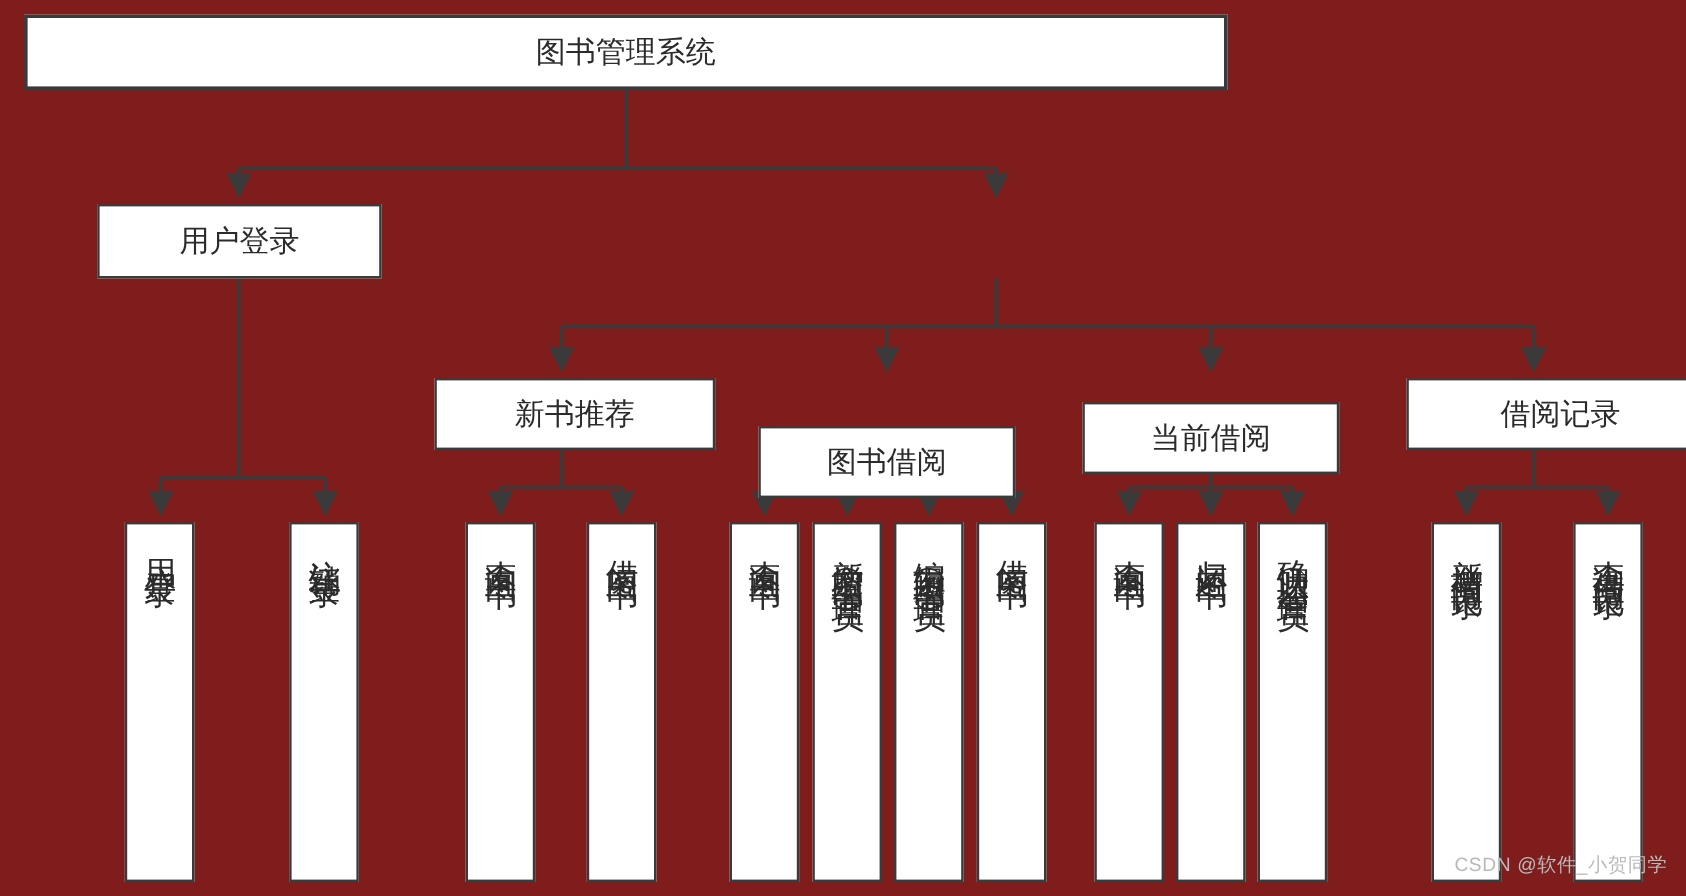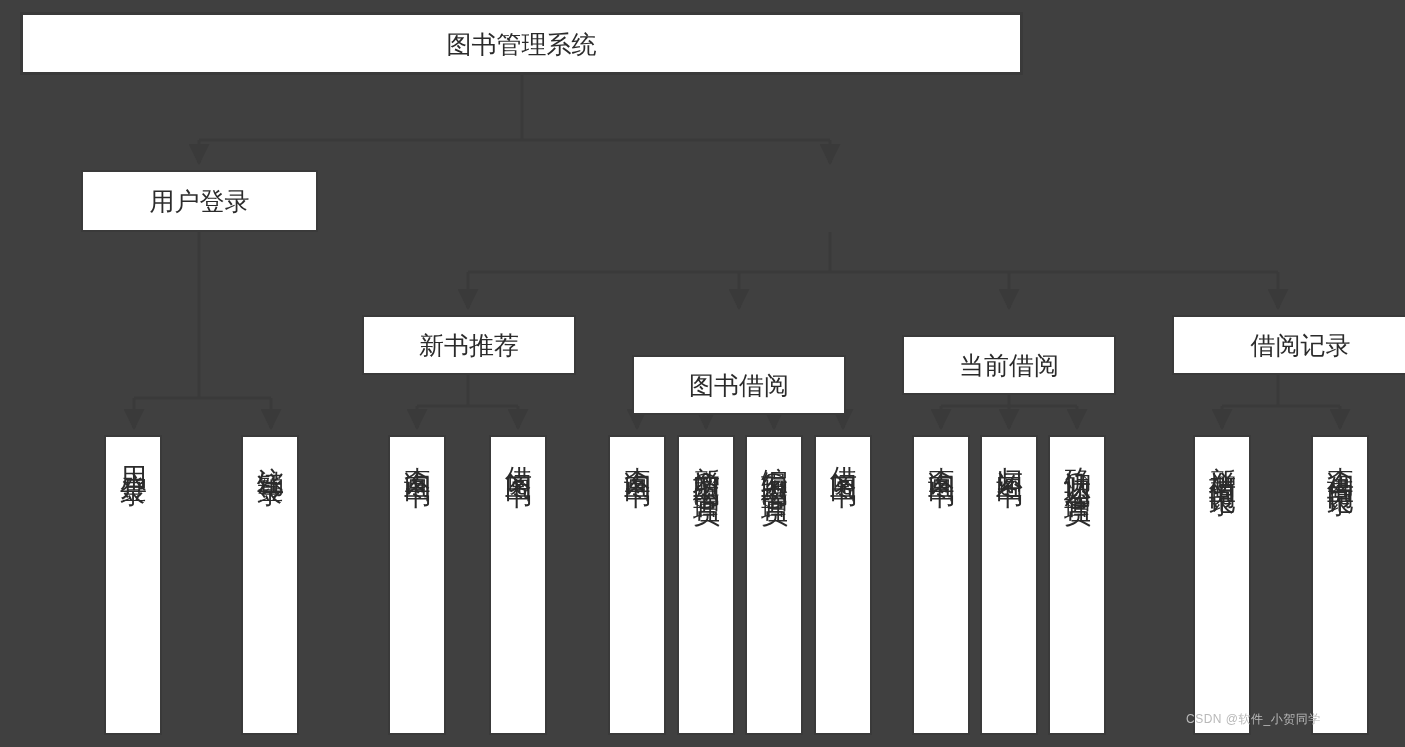--- a/index.html
+++ b/index.html
@@ -8,21 +8,21 @@
     padding: 0;
     background: #ffffff;
   }
   body {
     font-family: "Liberation Sans", "DejaVu Sans", sans-serif;
   }
   #canvas {
     position: relative;
     width: 1405px;
     height: 747px;
-    background: #404040;
+    background: #7f1d1d;
     overflow: hidden;
   }
   #edges {
     position: absolute;
     left: 0;
     top: 0;
     width: 1405px;
     height: 747px;
     pointer-events: none;
   }
@@ -68,23 +68,23 @@
     height: 100%;
     display: flex;
     align-items: center;
     justify-content: flex-start;
   }
   .node.vert.tall .node-label {
     align-items: flex-start;
   }
   #watermark {
     position: absolute;
-    left: 1186px;
+    left: 1212px;
     top: 711px;
-    font-size: 12px;
+    font-size: 16px;
     color: #b9b9b9;
     white-space: nowrap;
     letter-spacing: 0.5px;
   }
 </style>
 </head>
 <body>
 
 <div id="canvas">
 
@@ -139,21 +139,21 @@
   </svg>
 
   <div class="node root horiz" style="left:20px; top:12px; width:1003px; height:63px;">
     <span class="node-label">图书管理系统</span>
   </div>
 
   <div class="node horiz" style="left:81px; top:170px; width:237px; height:62px;">
     <span class="node-label">用户登录</span>
   </div>
 
-  <div class="node horiz" style="left:362px; top:315px; width:214px; height:60px;">
+  <div class="node horiz" style="left:362px; top:315px; width:234px; height:60px;">
     <span class="node-label">新书推荐</span>
   </div>
   <div class="node horiz" style="left:632px; top:315px; width:214px; height:60px;margin-top:40px;">
     <span class="node-label">图书借阅</span>
   </div>
   <div class="node horiz" style="left:902px; top:315px; width:214px; height:60px;margin-top:20px;">
     <span class="node-label">当前借阅</span>
   </div>
   <div class="node horiz" style="left:1172px; top:315px; width:257px; height:60px;">
     <span class="node-label">借阅记录</span>

